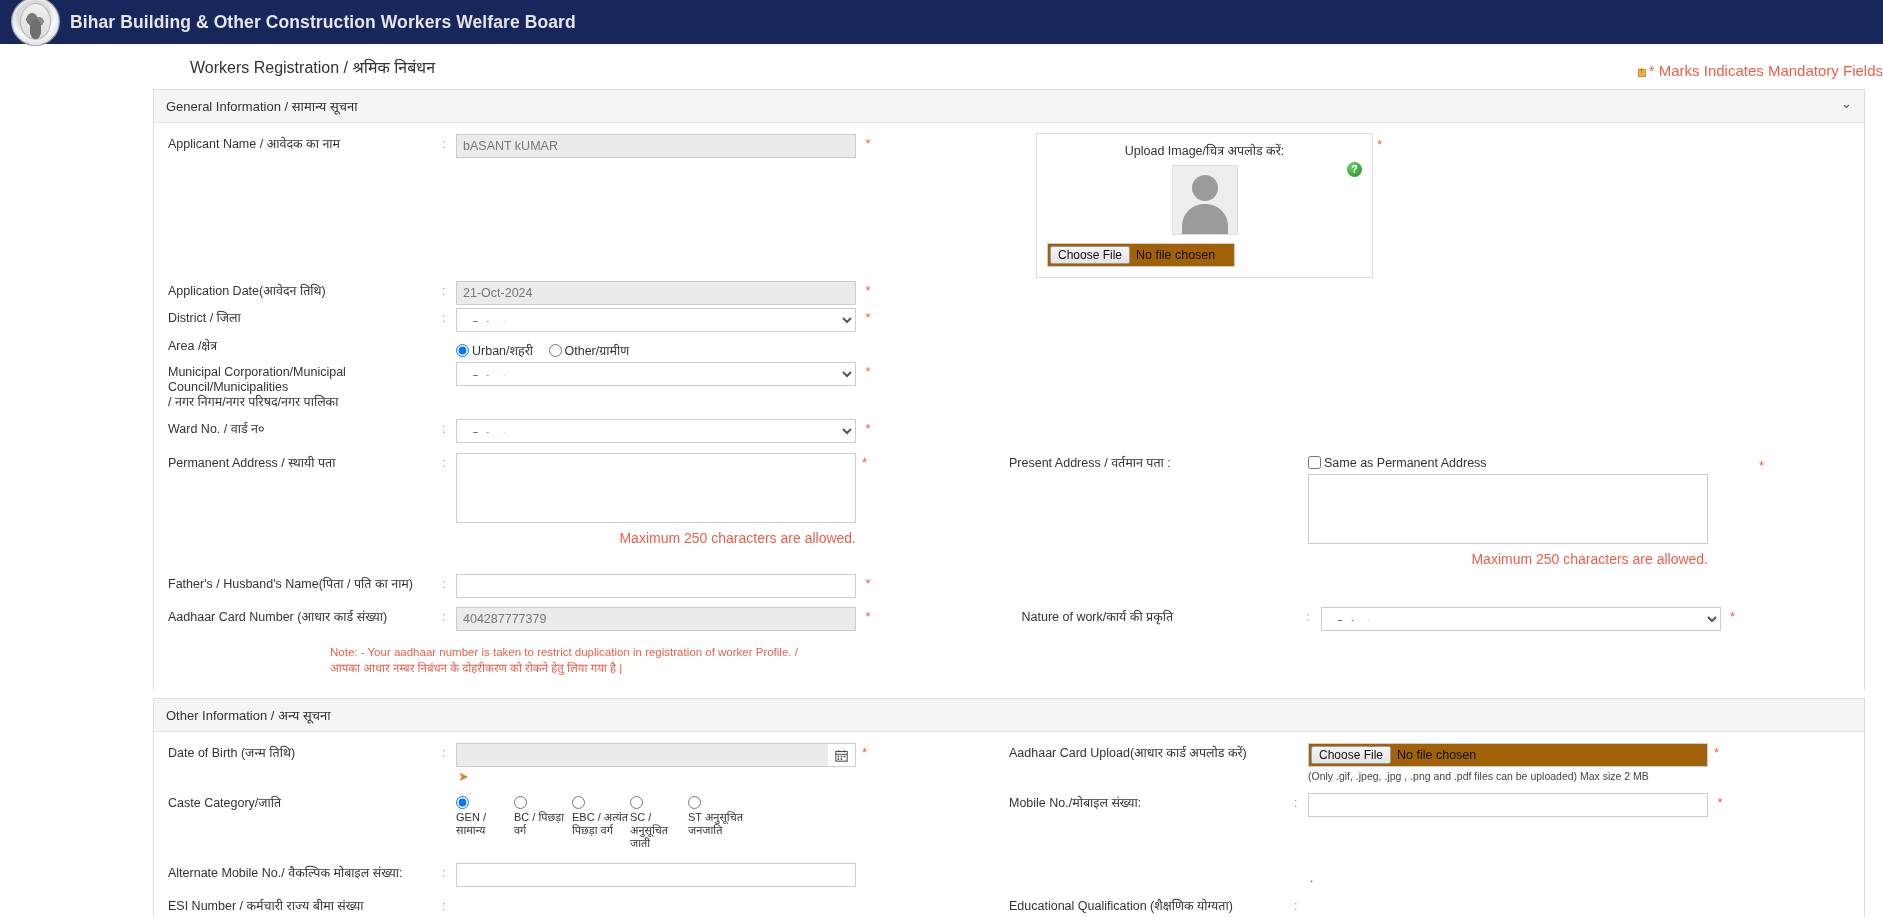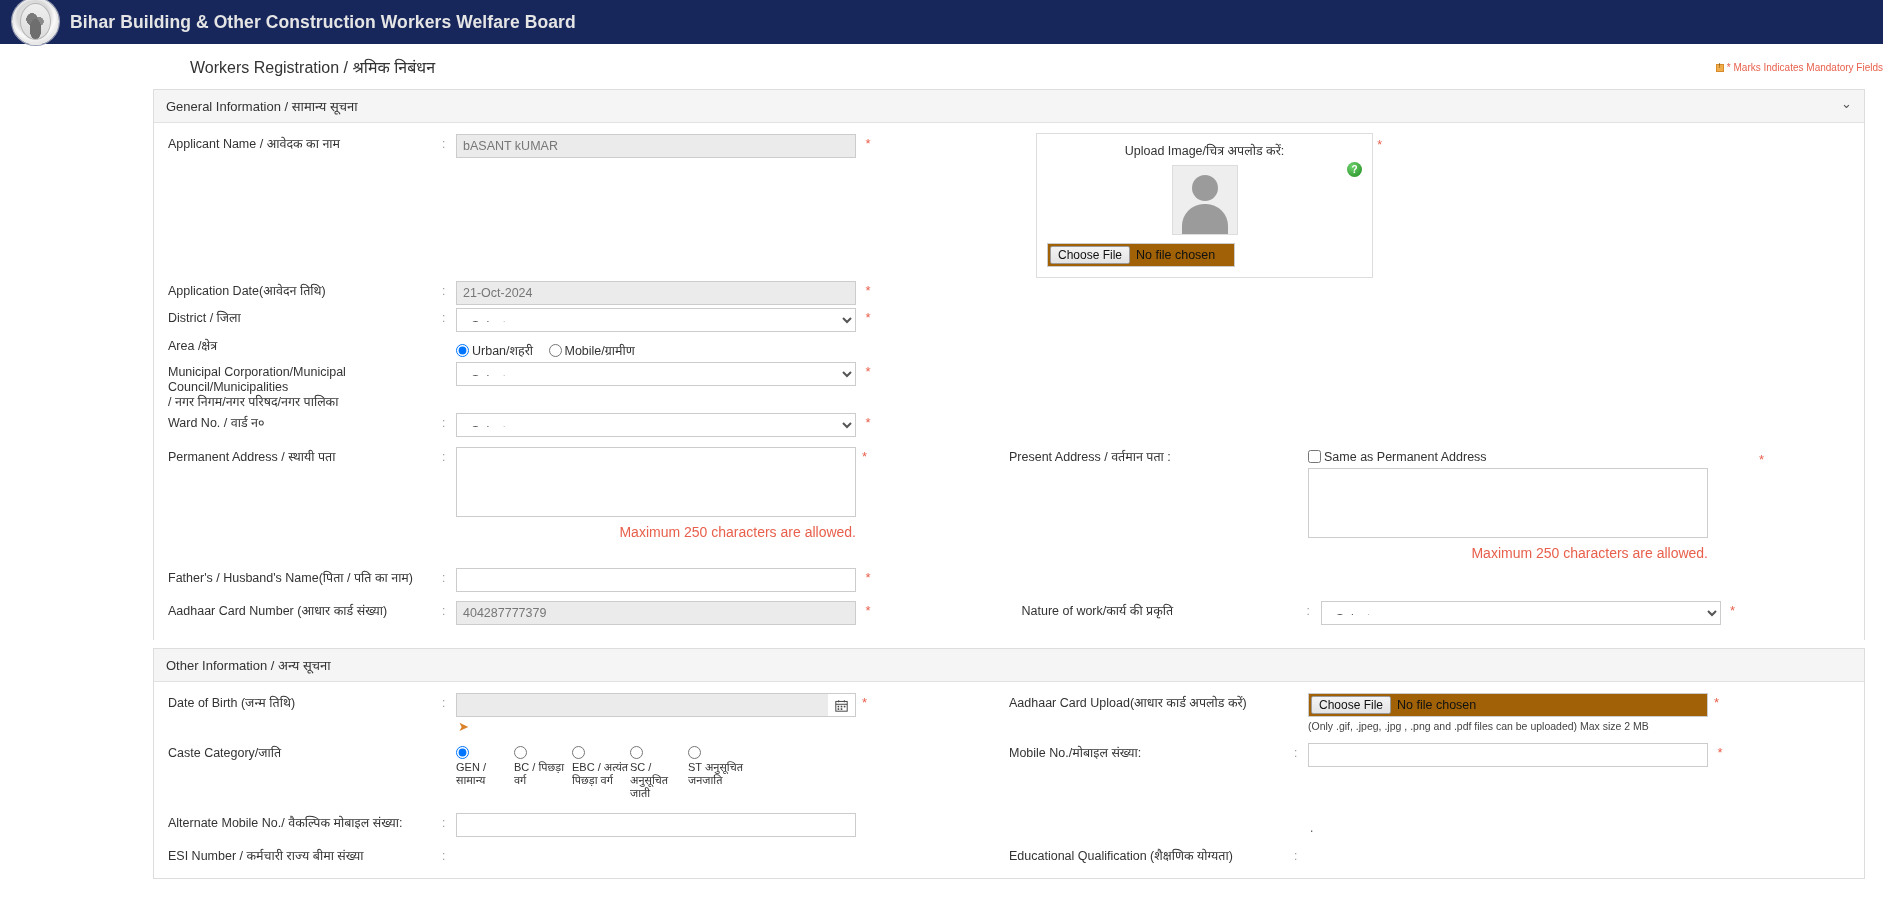--- a/index.html
+++ b/index.html
@@ -41,21 +41,21 @@
 
   
   .page { position:relative; }
   .page-head {
     height:45px; padding-left:190px; padding-top:12px;
     position:relative;
   }
   .page-title { font-size:16px; color:#333; font-weight:normal; }
   .mandatory-note {
     position:absolute; right:0; top:18px;
-    font-size:10px; color:#e8614d; white-space:nowrap;
+    font-size:15px; color:#e8614d; white-space:nowrap;
   }
   .mandatory-note .warnicon {
     display:inline-block; width:8px; height:8px; background:#f0ad4e;
     border:1px solid #d98c2b; margin-right:3px; vertical-align:-1px;
     position:relative;
   }
   .mandatory-note .warnicon::after{
     content:"!"; position:absolute; left:2px; top:-3px;
     font-size:7px; color:#7a4b00; line-height:8px;
   }
@@ -255,21 +255,21 @@
       <div class="row">
         <div class="col-left">
           <div class="lbl lbl-l">Area /क्षेत्र</div>
           <div class="colon"></div>
           <div class="fieldwrap">
             <div class="radio-line">
               <label>
                 <input type="radio" name="area" checked="" style=""><span>Urban/शहरी</span>
               </label>
               <label>
-                <input type="radio" name="area" style=""><span>Mobile/ग्रामीण</span>
+                <input type="radio" name="area" style=""><span>Other/ग्रामीण</span>
               </label>
             </div>
           </div>
         </div>
         <div class="col-right"></div>
       </div>
 
       <div class="row">
         <div class="col-left">
           <div class="lbl lbl-l">
@@ -280,21 +280,21 @@
           <div class="fieldwrap">
             <select class="w-std">
               <option>-Select-</option>
             </select>
             <span class="req">*</span>
           </div>
         </div>
         <div class="col-right"></div>
       </div>
 
-      <div class="row" style="">
+      <div class="row" style="margin-top:6px;">
         <div class="col-left">
           <div class="lbl lbl-l">Ward No. / वार्ड न०</div>
           <div class="colon">:</div>
           <div class="fieldwrap">
             <select class="w-std">
               <option>-Select-</option>
             </select>
             <span class="req">*</span>
           </div>
         </div>
@@ -350,20 +350,26 @@
           <div class="colon">:</div>
           <div class="fieldwrap">
             <select class="w-std">
               <option>-Select-</option>
             </select>
             <span class="req">*</span>
           </div>
         </div>
       </div>
 
+      <div class="row" style="margin-top:12px;">
+        <div style="padding-left:176px;">
+          <div class="note-red">Note: - Your aadhaar number is taken to restrict duplication in registration of worker Profile. /</div>
+          <div class="note-red">आपका आधार नम्बर निबंधन के दोहरीकरण को रोकने हेतु लिया गया है |</div>
+        </div>
+      </div>
 
     </div>
   </div>
 
   <div class="panel" style="margin-top:8px;">
     <div class="panel-head">
       <span>Other Information / अन्य सूचना</span>
     </div>
     <div class="panel-body">
 

